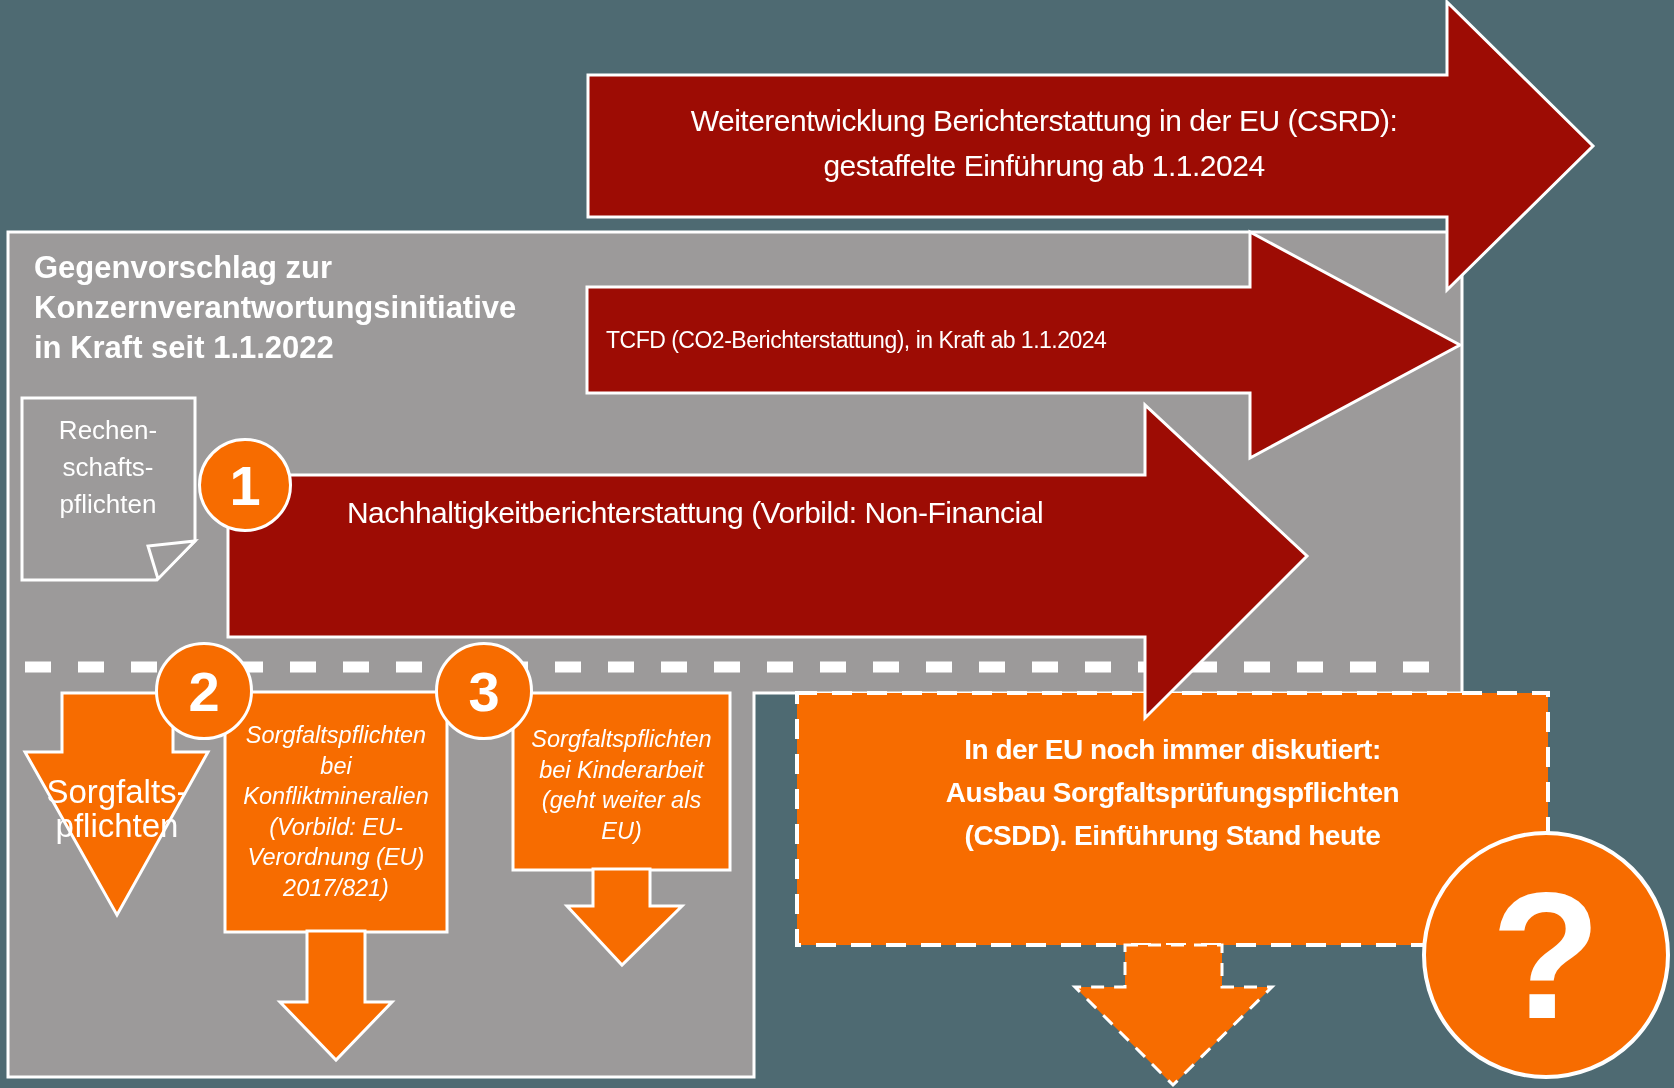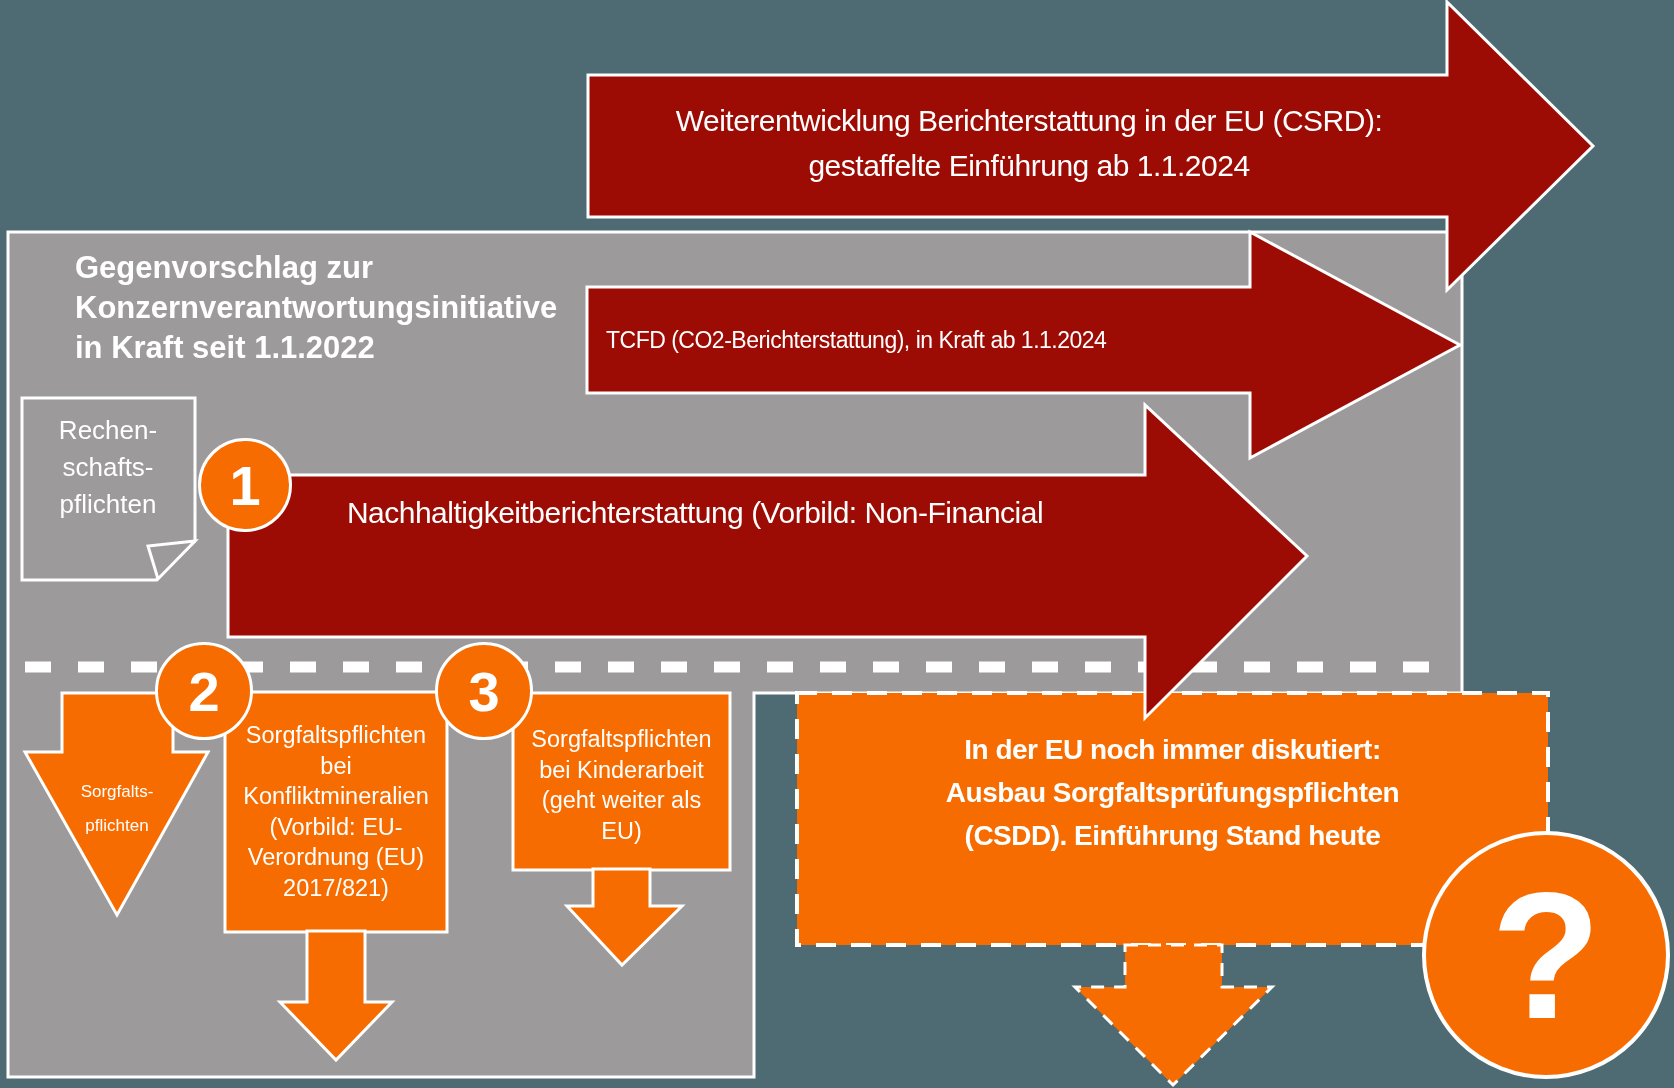--- a/index.html
+++ b/index.html
@@ -22,22 +22,22 @@
   .shape-orange{fill:var(--accent-orange);stroke:#fff;stroke-width:3;}
   .shape-orange-dashed{fill:var(--accent-orange);stroke:#fff;stroke-width:4;stroke-dasharray:20 15;}
   .shape-orange-dashed-thin{fill:var(--accent-orange);stroke:#fff;stroke-width:3;stroke-dasharray:13 10;}
   .dash-line{stroke:#fff;stroke-width:11;stroke-dasharray:26 27;}
   .txt{position:absolute;color:var(--text-white);}
   .txt span{display:block;}
   .band-text{font-size:30px;letter-spacing:-0.5px;line-height:45px;text-align:center;white-space:nowrap;}
   .band-text-left{font-size:23px;letter-spacing:-0.5px;line-height:45px;text-align:left;white-space:nowrap;}
   .gray-heading{font-size:31px;font-weight:bold;line-height:40px;text-align:left;}
   .note-text{font-size:26px;line-height:37px;text-align:center;}
-  .small-orange{font-size:23.5px;line-height:30.5px;text-align:center;}
-  .duty-text{font-size:17px;line-height:34px;text-align:center;}
+  .small-orange{font-size:23.5px;line-height:30.5px;text-align:center;font-style:italic;}
+  .duty-text{font-size:33px;line-height:34px;text-align:center;}
   .csdd-text{font-size:28px;font-weight:bold;letter-spacing:-0.5px;line-height:43px;text-align:center;}
   .badge{
     position:absolute;border-radius:50%;background:var(--accent-orange);
     border:3px solid #fff;display:flex;align-items:center;justify-content:center;
     color:#fff;font-weight:bold;font-size:56px;
   }
   .q-badge{
     position:absolute;border-radius:50%;background:var(--accent-orange);
     border:4px solid #fff;display:flex;align-items:center;justify-content:center;
     color:#fff;font-weight:bold;font-size:180px;
@@ -66,32 +66,32 @@
 
     <polygon class="shape-orange" points="62,693 173,693 173,752 208,752 117,915 25,752 62,752"></polygon>
 
     <rect class="shape-orange" x="225" y="692" width="222" height="240"></rect>
     <polygon class="shape-orange" points="307,931 365,931 365,1002 392,1002 336,1060 280,1002 307,1002"></polygon>
 
     <rect class="shape-orange" x="513" y="693" width="217" height="177"></rect>
     <polygon class="shape-orange" points="593,869 650,869 650,906 682,906 622,965 567,906 593,906"></polygon>
   </svg>
 
-  <div class="txt band-text" style="left:609px;top:98px;width:840px;">
+  <div class="txt band-text" style="left:624px;top:98px;width:840px;">
     <span>Weiterentwicklung Berichterstattung in der EU (CSRD):</span>
     <span>gestaffelte Einführung ab 1.1.2024</span>
   </div>
   <div class="txt band-text-left" style="left:606px;top:318px;">
     <span>TCFD (CO2-Berichterstattung), in Kraft ab 1.1.2024</span>
   </div>
   <div class="txt band-text" style="left:245px;top:490px;width:900px;">
     <span>Nachhaltigkeitberichterstattung (Vorbild: Non-Financial</span>
   </div>
 
-  <div class="txt gray-heading" style="left:34px;top:248px;width:620px;margin-left:41px;">
+  <div class="txt gray-heading" style="left:34px;top:248px;width:620px;">
     <span>Gegenvorschlag zur</span>
     <span>Konzernverantwortungsinitiative</span>
     <span>in Kraft seit 1.1.2022</span>
   </div>
 
   <div class="txt note-text" style="left:24px;top:412px;width:168px;">
     <span>Rechen-</span>
     <span>schafts-</span>
     <span>pflichten</span>
   </div>

